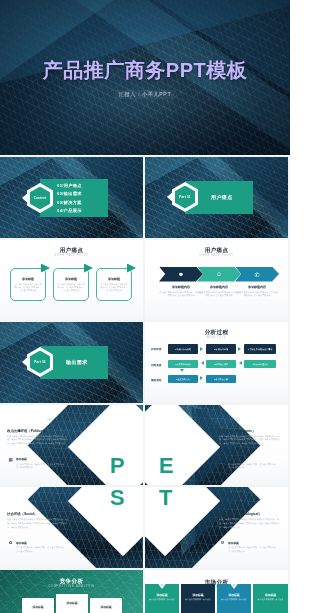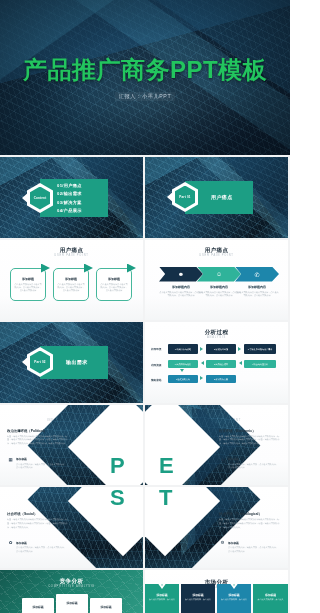--- a/index.html
+++ b/index.html
@@ -27,21 +27,21 @@
       linear-gradient(145deg, rgba(60,140,175,.30) 0 22%, transparent 22.4% 100%),
       linear-gradient(215deg, rgba(40,110,150,.26) 0 26%, transparent 26.4% 100%),
       linear-gradient(35deg, transparent 0 58%, rgba(70,155,190,.22) 58.3% 72%, transparent 72.3% 100%),
       linear-gradient(-15deg, transparent 0 64%, rgba(30,80,115,.55) 64.3% 100%),
       radial-gradient(ellipse at 52% 62%, rgba(120,200,225,.18) 0%, transparent 52%);
   }
   .hero-vig { position:absolute; inset:0;
     background:radial-gradient(ellipse at 50% 48%, rgba(0,0,0,0) 32%, rgba(5,14,24,.55) 100%); }
   .hero-inner { position:absolute; inset:0; display:flex; flex-direction:column;
     align-items:center; justify-content:center; }
-  .hero-title { font-size:24px; font-weight:bold; color:#22c55e; letter-spacing:.5px;
+  .hero-title { font-size:20px; font-weight:bold; color:#c4b5fd; letter-spacing:.5px;
     text-shadow:0 1px 3px rgba(0,0,0,.55); }
   .hero-sub { margin-top:6px; font-size:5.2px; color:#c3d2dd; letter-spacing:.6px;
     background:rgba(255,255,255,.05); padding:1px 4px; }
 
   
   .grid { display:flex; flex-wrap:wrap; gap:2px; padding:2px 0 0 0; }
   .slide { position:relative; width:143px; height:80.5px; overflow:hidden;
     background:#ffffff; }
   .slide.r6 { height:45px; }
 

